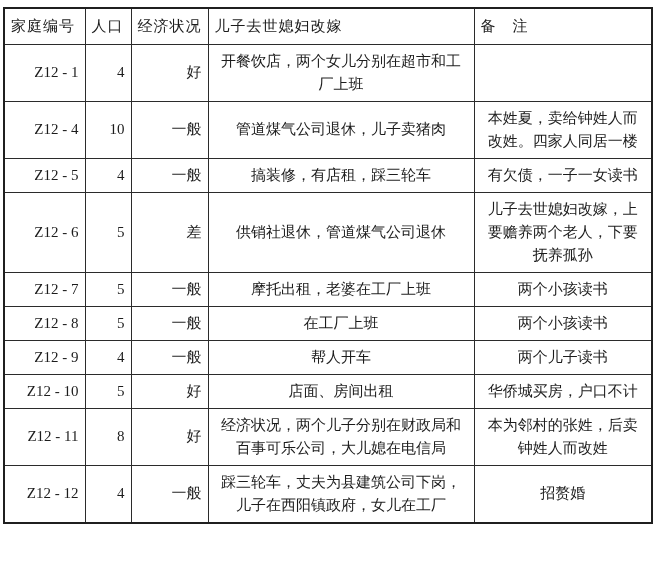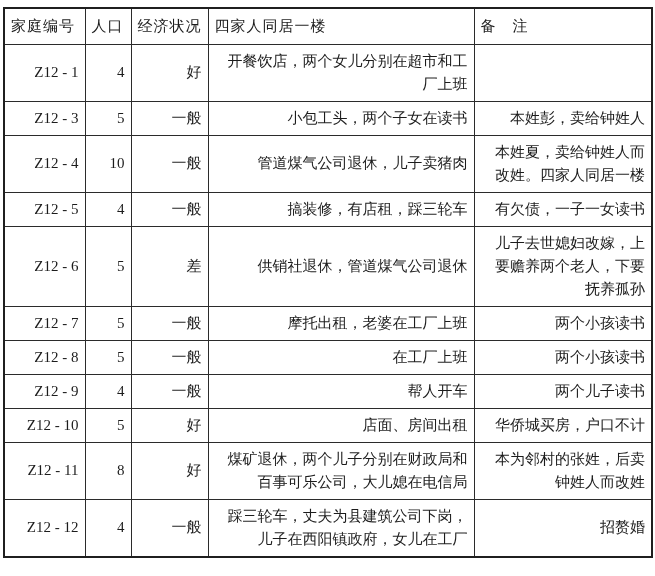--- a/index.html
+++ b/index.html
@@ -35,57 +35,50 @@
     overflow: hidden;
     word-break: break-all;
   }
   table.family-table th {
     font-weight: normal;
     text-align: left;
     height: 36px;
     letter-spacing: 1px;
   }
   td.c-center { text-align: right; }
-  td.c-left   { text-align: right; padding-left: 8px; }
+  td.c-left   { text-align: center; padding-left: 8px; }
 </style>
 </head>
 <body>
 
 <div class="page">
   <table class="family-table">
     <colgroup>
       <col style="width:81px">
       <col style="width:46px">
       <col style="width:77px">
       <col style="width:266px">
       <col style="width:178px">
     </colgroup>
     <thead>
       <tr>
         <th>家庭编号</th>
         <th>人口</th>
         <th>经济状况</th>
-        <th>四家人同居一楼</th>
+        <th>儿子去世媳妇改嫁</th>
         <th>备　注</th>
       </tr>
     </thead>
     <tbody id="table-body">
         <tr>
     <td class="c-center">Z12 - 1</td>
     <td class="c-center">4</td>
     <td class="c-center">好</td>
     <td class="c-left">开餐饮店，两个女儿分别在超市和工厂上班</td>
     <td class="c-left"></td>
-  </tr>
-        <tr>
-    <td class="c-center">Z12 - 3</td>
-    <td class="c-center">5</td>
-    <td class="c-center">一般</td>
-    <td class="c-left">小包工头，两个子女在读书</td>
-    <td class="c-left">本姓彭，卖给钟姓人</td>
   </tr>
         <tr>
     <td class="c-center">Z12 - 4</td>
     <td class="c-center">10</td>
     <td class="c-center">一般</td>
     <td class="c-left">管道煤气公司退休，儿子卖猪肉</td>
     <td class="c-left">本姓夏，卖给钟姓人而改姓。四家人同居一楼</td>
   </tr>
         <tr>
     <td class="c-center">Z12 - 5</td>
@@ -126,21 +119,21 @@
     <td class="c-center">Z12 - 10</td>
     <td class="c-center">5</td>
     <td class="c-center">好</td>
     <td class="c-left">店面、房间出租</td>
     <td class="c-left">华侨城买房，户口不计</td>
   </tr>
         <tr>
     <td class="c-center">Z12 - 11</td>
     <td class="c-center">8</td>
     <td class="c-center">好</td>
-    <td class="c-left">煤矿退休，两个儿子分别在财政局和百事可乐公司，大儿媳在电信局</td>
+    <td class="c-left">经济状况，两个儿子分别在财政局和百事可乐公司，大儿媳在电信局</td>
     <td class="c-left">本为邻村的张姓，后卖钟姓人而改姓</td>
   </tr>
         <tr>
     <td class="c-center">Z12 - 12</td>
     <td class="c-center">4</td>
     <td class="c-center">一般</td>
     <td class="c-left">踩三轮车，丈夫为县建筑公司下岗，儿子在西阳镇政府，女儿在工厂</td>
     <td class="c-left">招赘婚</td>
   </tr>
       </tbody>

